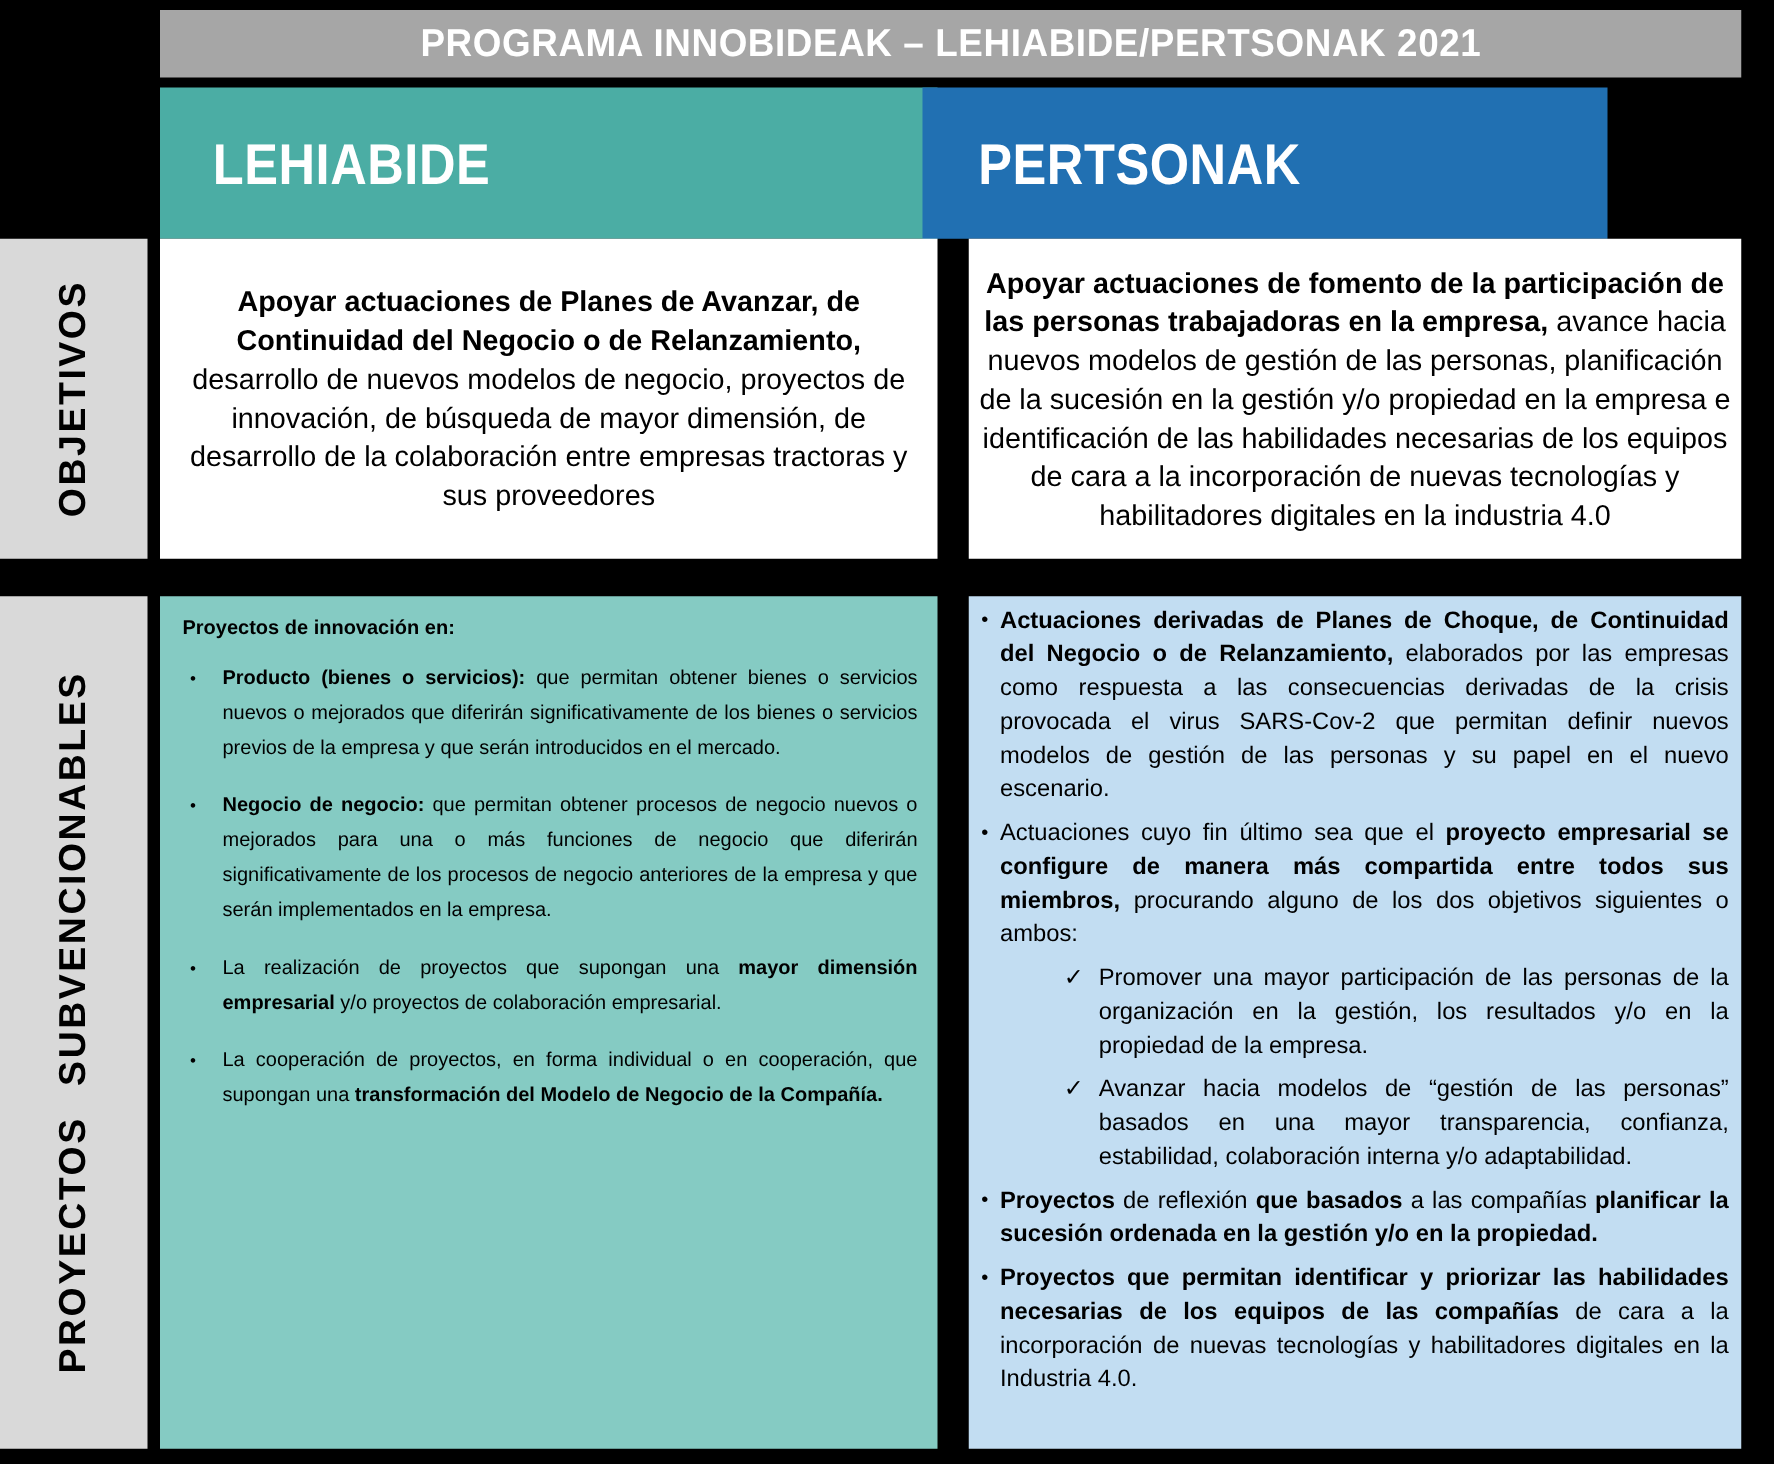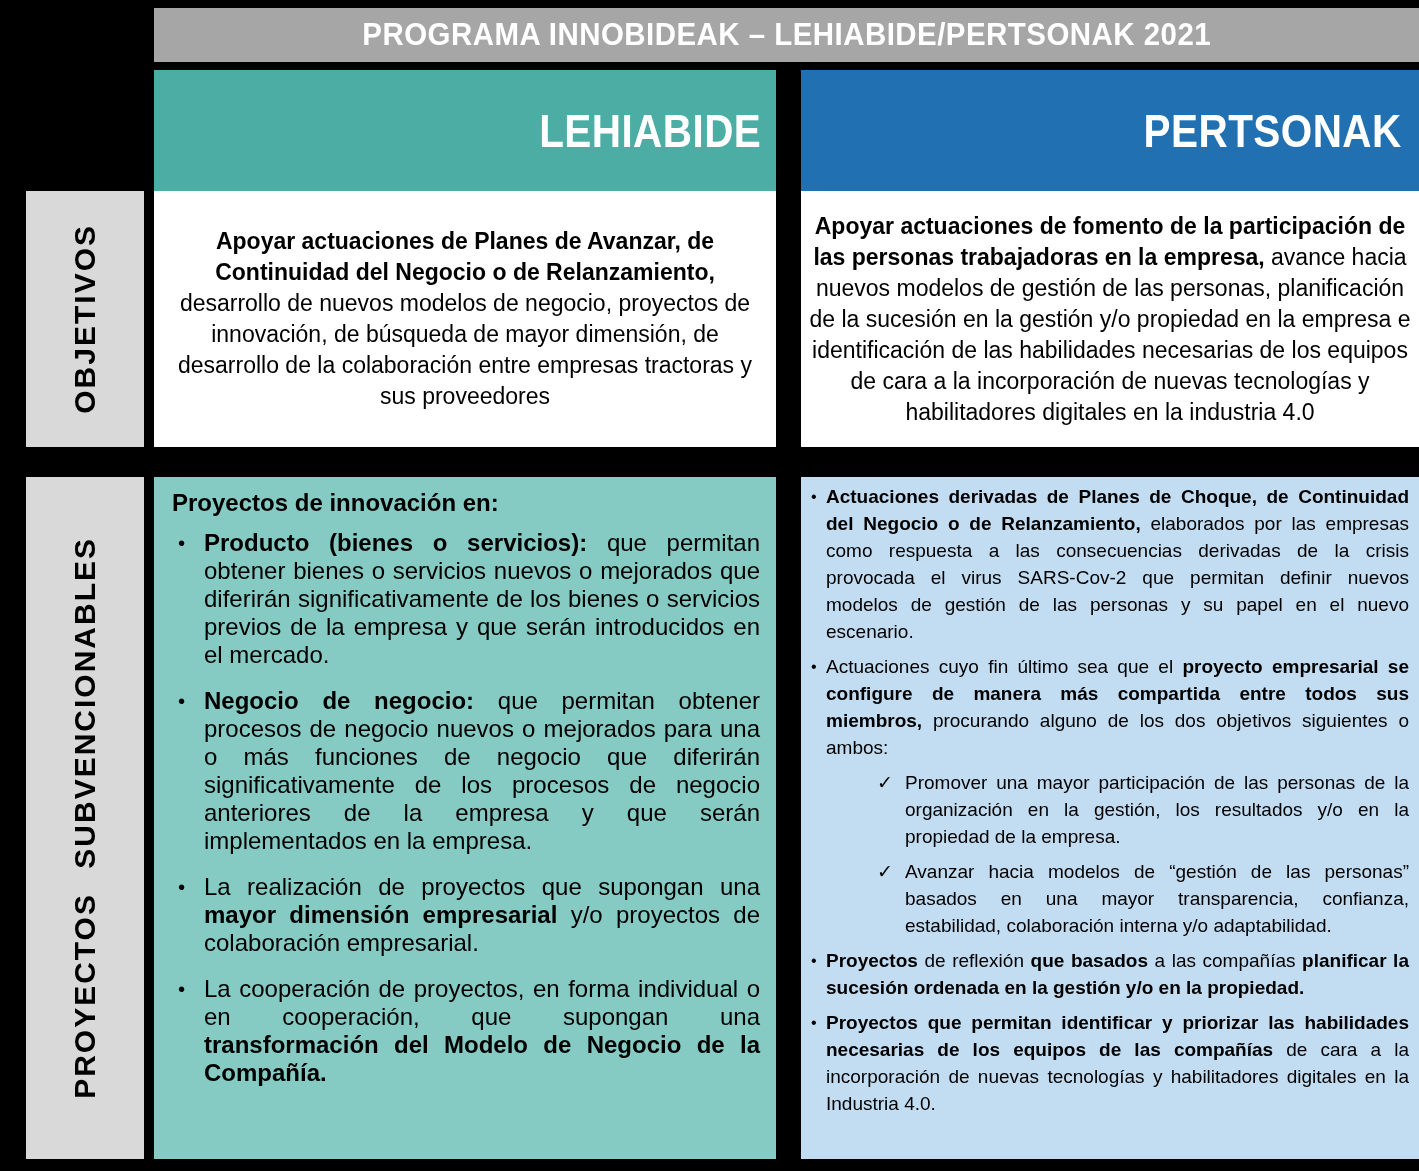--- a/index.html
+++ b/index.html
@@ -4,44 +4,44 @@
 <style>
   html, body { margin: 0; padding: 0; }
   body {
     width: 1419px; height: 1171px;
     background: var(--page_bg, #000);
     position: relative;
     font-family: "Liberation Sans", sans-serif;
     color: var(--body_text, #000);
     overflow: hidden;
   }
-  .abs { position: absolute; box-sizing: border-box; margin-left: 26px; }
+  .abs { position: absolute; box-sizing: border-box; }
 
   
   .title-bar {
     left: 128px; top: 8px; width: 1265px; height: 54px;
     background: var(--title_bar_bg);
     display: flex; align-items: center; justify-content: center;
   }
   .title-bar span {
     color: var(--title_text); font-weight: bold; font-size: 31px;
     letter-spacing: 0.5px; transform: scaleX(0.95); white-space: nowrap;
   }
 
   
   .col-header {
     top: 70px; height: 121px;
-    display: flex; align-items: center; justify-content: flex-end; padding-left: 27px;
+    display: flex; align-items: center; justify-content: flex-start; padding-left: 27px;
   }
   .col-header span {
     color: #fff; font-weight: bold; font-size: 46px;
     letter-spacing: 0.5px; transform: scaleX(0.88); white-space: nowrap;
   }
   .hdr-lehiabide { left: 128px; width: 622px; background: var(--lehiabide_header_bg); }
-  .hdr-pertsonak { left: 775px; width: 618px; background: var(--pertsonak_header_bg); }
+  .hdr-pertsonak { left: 738px; width: 548px; background: var(--pertsonak_header_bg); }
 
   
   .row-label {
     left: 0; width: 118px; background: var(--row_label_bg);
     display: flex; align-items: center; justify-content: center;
   }
   .row-label span {
     writing-mode: vertical-rl; transform: rotate(180deg);
     font-weight: bold; font-size: 30px; letter-spacing: 2px;
     white-space: nowrap; transform-origin: center;
@@ -56,21 +56,21 @@
     display: flex; align-items: center; justify-content: center;
     text-align: center; font-size: 23px; line-height: 31px;
   }
   .obj-lehiabide { left: 128px; width: 622px; padding: 0 12px; }
   .obj-pertsonak { left: 775px; width: 618px; padding: 0 5px; }
 
   
   .proj-cell { top: 477px; height: 682px; }
   .proj-lehiabide {
     left: 128px; width: 622px; background: var(--lehiabide_cell_bg);
-    padding: 12px 16px 0 18px; font-size: 24px; line-height: 28px;
+    padding: 12px 16px 0 18px; font-size: 16px; line-height: 28px;
   }
   .proj-pertsonak {
     left: 775px; width: 618px; background: var(--pertsonak_cell_bg);
     padding: 6px 10px 0 10px; font-size: 19px; line-height: 27px;
   }
   .proj-heading { font-weight: bold; margin-bottom: 12px; }
 
   .bullet { display: flex; margin-bottom: 18px; }
   .proj-lehiabide .bullet { padding-left: 6px; }
   .proj-lehiabide .marker { width: 26px; flex: 0 0 26px; }

